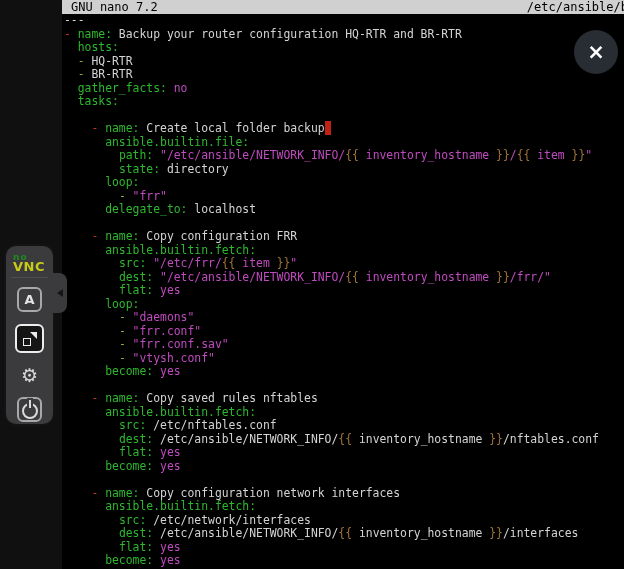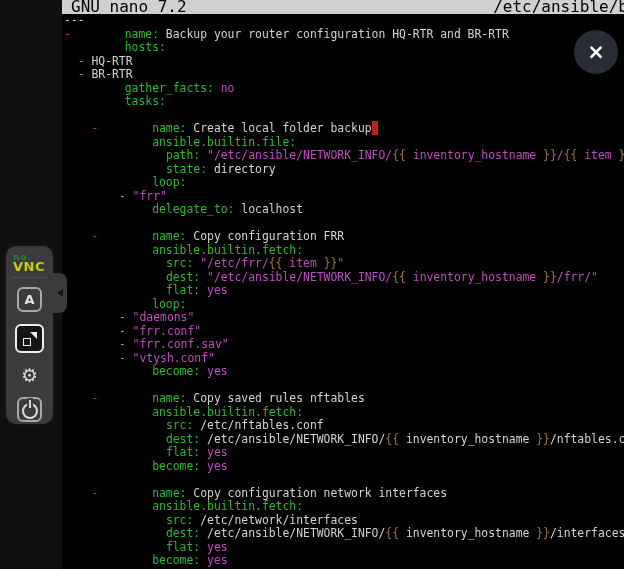--- a/index.html
+++ b/index.html
@@ -2,28 +2,28 @@
 <html><head>
 <meta charset="utf-8">
 <style>
   html,body{margin:0;padding:0;background:#000;}
   .screen{position:relative;width:624px;height:569px;background:#101010;overflow:hidden;
           font-family:"DejaVu Sans Mono",monospace;}
 
   
   .terminal{position:absolute;left:62px;top:0;width:562px;height:569px;background:#000;}
   .titlebar{position:relative;height:14px;background:#d0d0d0;color:#000;
-            font-size:16px;line-height:14px;white-space:pre;overflow:hidden;}
+            font-size:12px;line-height:14px;white-space:pre;overflow:hidden;}
   .titlebar .tl{position:absolute;left:9px;top:0;}
   .titlebar .tr{position:absolute;right:-4px;top:0;}
   .editor{position:absolute;left:2px;top:14px;width:558px;
           font-size:11.4px;line-height:13.5px;white-space:pre;color:#d4d4d4;}
   .line{height:13.5px;white-space:pre;}
   .tk-t{color:#d4d4d4;}
-  .tk-k{color:#2eb82e;margin-left:47px;}
+  .tk-k{color:#2eb82e;}
   .tk-s{color:#c04ac0;}
   .tk-j{color:#a2763c;}
   .tk-r{color:#c2332a;}
   .tk-y{color:#a0a03c;}
   .tk-c{background:#c02018;color:#c02018;}
 
   
   .close-btn{position:absolute;left:574px;top:30px;width:44px;height:44px;border-radius:50%;
              background:#282d33;display:flex;align-items:center;justify-content:center;cursor:pointer;}
   .close-btn span{color:#fff;font-family:"DejaVu Sans",sans-serif;font-size:21px;font-weight:bold;line-height:1;}

